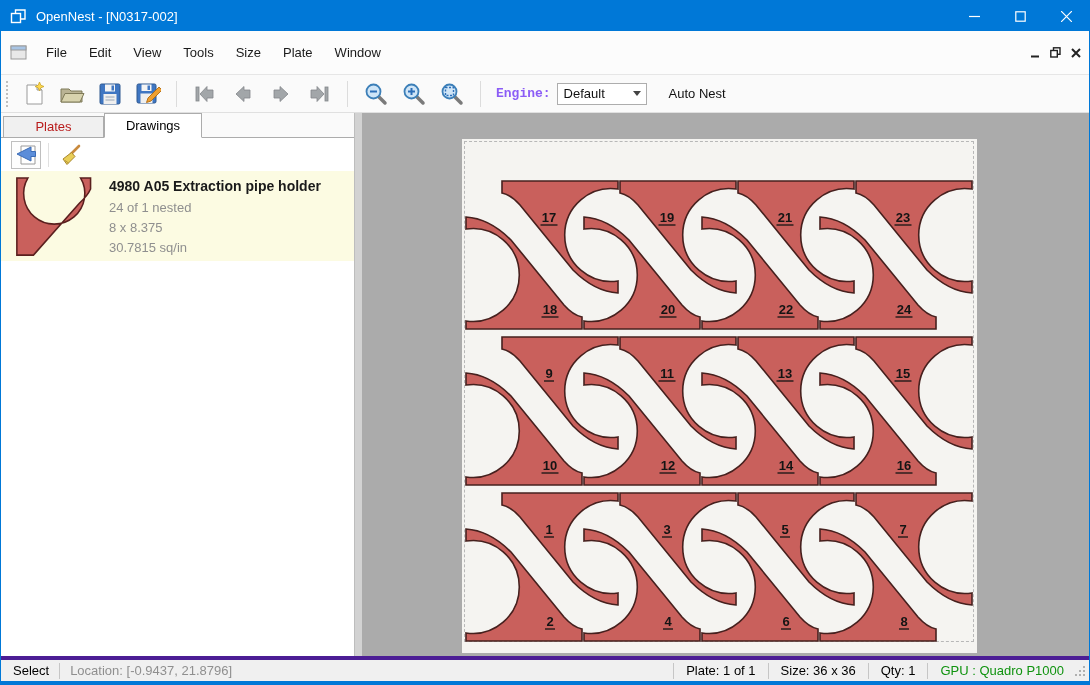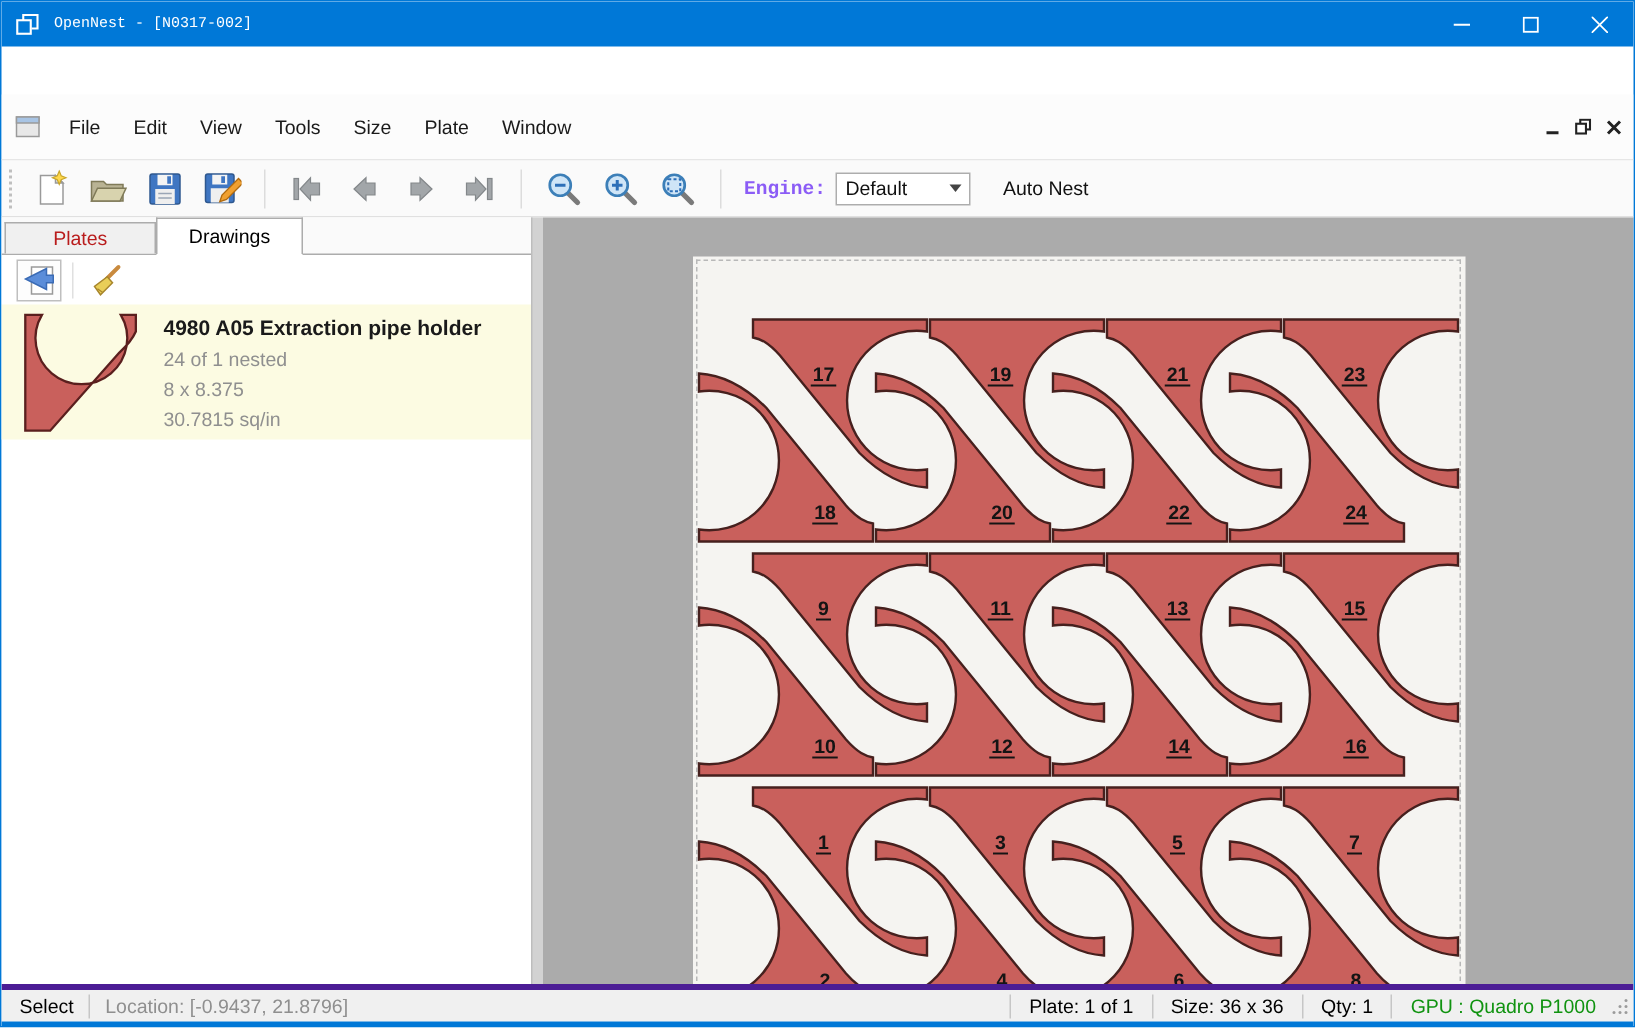--- a/index.html
+++ b/index.html
@@ -2,26 +2,26 @@
 <html><head>
 <meta charset="utf-8">
 <style>
   * { margin:0; padding:0; box-sizing:border-box; }
   html,body { width:1090px; height:685px; font-family:"Liberation Sans", sans-serif; }
   .window { width:1090px; height:685px; border:1px solid #0078D7; display:flex; flex-direction:column; background:#fff; overflow:hidden; }
 
   
   .titlebar { height:30px; background:#0078D7; display:flex; align-items:center; flex-shrink:0; }
   .titlebar .appicon { margin-left:9px; width:17px; height:17px; }
-  .titlebar .title { color:#fff; font-size:10px; margin-left:9px; flex:1;font-family:Liberation Mono, monospace; }
+  .titlebar .title { color:#fff; font-size:13px; margin-left:9px; flex:1; }
   .caption-btn { width:46px; height:30px; display:flex; align-items:center; justify-content:center; }
   .caption-btn svg { display:block; }
 
   
-  .menubar { height:44px; background:#FCFCFC; display:flex; align-items:center; border-bottom:1px solid #E6E6E6; flex-shrink:0;margin-top:32px; }
+  .menubar { height:44px; background:#FCFCFC; display:flex; align-items:center; border-bottom:1px solid #E6E6E6; flex-shrink:0; }
   .menubar .mdiicon { margin:0 8px 0 9px; }
   .menu-item { font-size:13px; color:#1a1a1a; padding:4px 11px; cursor:default; }
   .mdi-controls { margin-left:auto; display:flex; align-items:center; margin-right:8px; gap:10px; }
   .mdi-controls span { display:flex; align-items:center; }
 
   
   .toolbar { height:38px; background:#FAFAFA; display:flex; align-items:center; border-bottom:1px solid #E0E0E0; flex-shrink:0; }
   .grip { width:3px; height:26px; border-left:2px dotted #BFBFBF; margin:0 6px 0 5px; }
   .tbtn { width:34px; height:32px; display:flex; align-items:center; justify-content:center; margin:0 2px; }
   .tsep { width:1px; height:26px; background:#DCDCDC; margin:0 9px; }

